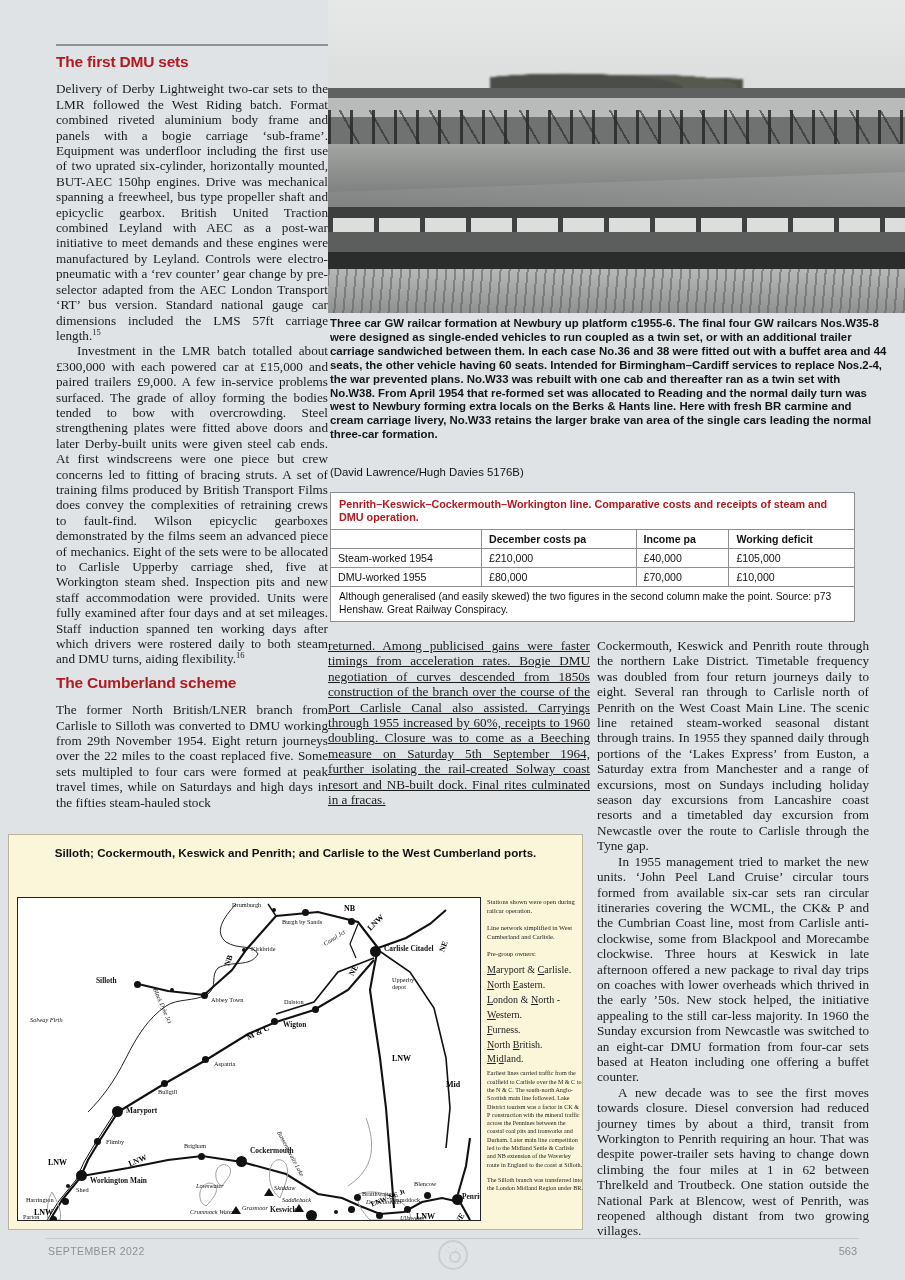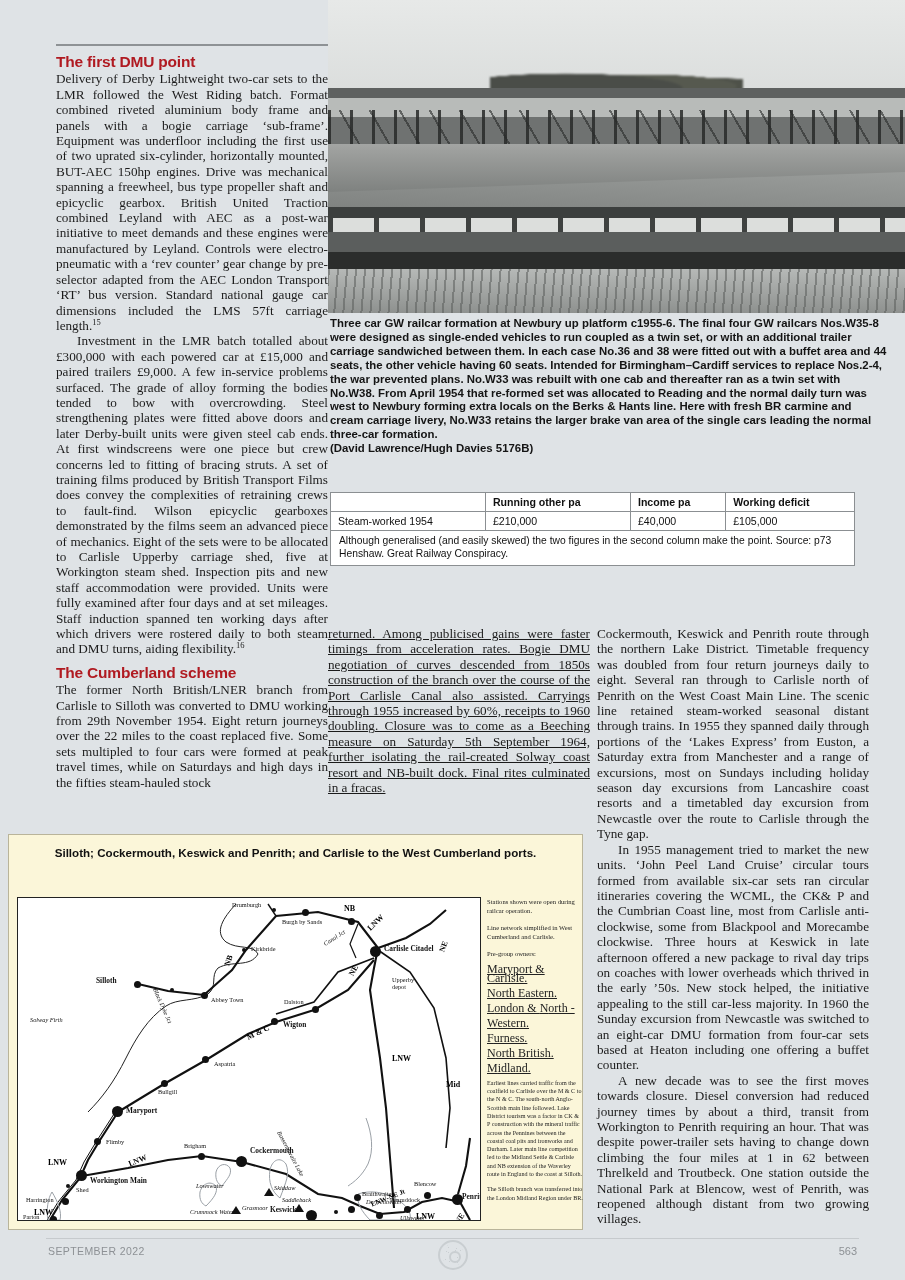--- a/index.html
+++ b/index.html
@@ -39,40 +39,40 @@
     background-image:repeating-linear-gradient(90deg, rgba(45,48,47,.9) 0 5px, transparent 5px 46px);}
   .ballast { position:absolute; left:0; bottom:0; width:100%; height:14%;
              background:linear-gradient(180deg,#b6b9b7,#8e918f);}
   .ballast:after{content:"";position:absolute;inset:0;
     background-image:repeating-linear-gradient(95deg, rgba(90,93,91,.55) 0 2px, transparent 2px 9px);}
 
   
   .col { position:absolute; font-size:13.2px; line-height:15.4px; color:#1b1b1b;
          text-align:justify; hyphens:auto; }
   .col p { margin:0; text-indent:1.6em; }
-  .col p.first { text-indent:0; }
+  .col p.first { text-indent:0;margin-top:12px; }
   h2.section {
     color:#b01a21; font-family:"Liberation Sans", sans-serif;
     font-size:15.5px; font-weight:bold; margin:0 0 2px 0; letter-spacing:-.2px;
   }
   .rule-top { position:absolute; left:56px; top:44px; width:272px; height:2px; background:#8e9295; }
   sup { font-size:8.5px; vertical-align:super; line-height:0; }
 
   #col1 { left:56px; top:54px; width:272px; }
   #col2 { left:328px; top:626px; width:262px;text-decoration:underline; }
   #col3 { left:597px; top:626px; width:272px; }
   .gap { height:8px; }
 
   
   .caption {
     position:absolute; left:330px; top:317px; width:557px;
     font-family:"Liberation Sans", sans-serif; font-size:11.4px; line-height:13.9px;
     font-weight:bold; color:#141414;
   }
-  .caption .credit { font-weight:bold; }
+  .caption .credit { font-weight:normal;margin-top:24px; }
 
   
   .tablebox { position:absolute; left:330px; top:492px; width:525px;
               background:#fff; border:1px solid #8b8f92;
               font-family:"Liberation Sans", sans-serif; font-size:10.6px; color:#111; }
   .tbl-title { color:#b01a21; font-weight:bold; font-size:10.8px;
                padding:5px 7px 5px 8px; line-height:13px; border-bottom:1px solid #8b8f92; }
   table { border-collapse:collapse; width:100%; }
   table td, table th { border-right:1px solid #8b8f92; border-bottom:1px solid #8b8f92;
                        padding:3px 7px; text-align:left; font-weight:normal; height:17px;}
@@ -85,21 +85,21 @@
             background:#fbf6d9; border:1px solid #b9b49a; }
   .map-title { text-align:center; font-family:"Liberation Sans", sans-serif;
                font-weight:bold; font-size:11.6px; color:#111; line-height:17px;
                padding:9px 16px 6px 16px; }
   .map-body { position:absolute; left:8px; top:62px; right:8px; bottom:8px; }
   .map-canvas { position:absolute; left:0; top:0; width:464px; height:324px;
                 background:#fff; border:1px solid #222; overflow:hidden; }
   .map-legend { position:absolute; left:470px; top:0; width:96px; height:324px;
                 font-family:"Liberation Serif", serif; font-size:6.6px; color:#222; line-height:9.4px; }
   .map-legend p { margin:0 0 7px 0; }
-  .map-legend .own { margin:0 0 5.5px 0; font-size:12px;text-decoration:underline; }
+  .map-legend .own { margin:0 0 5.5px 0; font-size:10px; }
   .map-legend .own u { text-decoration:underline; }
   .map-legend .tiny { font-size:6.1px; line-height:8.3px; }
   .mlabel { position:absolute; font-size:6.3px; color:#111; white-space:nowrap; }
   .mlabel.mid { font-size:7.4px; font-weight:bold; }
   .mlabel.ital { font-style:italic; }
   .mdot { position:absolute; width:7px; height:7px; border-radius:50%; background:#111; }
   .mdot.lg { width:11px; height:11px; }
   .mdot.sm { width:4px; height:4px; }
   .mtri { position:absolute; width:0; height:0; border-left:5px solid transparent;
           border-right:5px solid transparent; border-bottom:8px solid #111; }
@@ -142,49 +142,56 @@
     <div class="sky"></div>
     <div class="trees"></div>
     <div class="footbridge"></div>
     <div class="canopy"></div>
     <div class="train"></div>
     <div class="ballast"></div>
   </div>
 
   <div class="rule-top"></div>
   <div class="col" id="col1">
-    <h2 class="section">The first DMU point</h2>
+    <h2 class="section">The first DMU sets</h2>
     <p class="first"><span>Delivery of Derby Lightweight two-car sets to the LMR followed the West Riding batch. Format combined riveted aluminium body frame and panels with a bogie carriage ‘sub-frame’. Equipment was underfloor including the first use of two uprated six-cylinder, horizontally mounted, BUT-AEC 150hp engines. Drive was mechanical spanning a freewheel, bus type propeller shaft and epicyclic gearbox. British United Traction combined Leyland with AEC as a post-war initiative to meet demands and these engines were manufactured by Leyland. Controls were electro-pneumatic with a ‘rev counter’ gear change by pre-selector adapted from the AEC London Transport ‘RT’ bus version. Standard national gauge car dimensions included the LMS 57ft carriage length.</span><sup>15</sup></p>
     <p><span>Investment in the LMR batch totalled about £300,000 with each powered car at £15,000 and paired trailers £9,000. A few in-service problems surfaced. The grade of alloy forming the bodies tended to bow with overcrowding. Steel strengthening plates were fitted above doors and later Derby-built units were given steel cab ends. At first windscreens were one piece but crew concerns led to fitting of bracing struts. A set of training films produced by British Transport Films does convey the complexities of retraining crews to fault-find. Wilson epicyclic gearboxes demonstrated by the films seem an advanced piece of mechanics. Eight of the sets were to be allocated to Carlisle Upperby carriage shed, five at Workington steam shed. Inspection pits and new staff accommodation were provided. Units were fully examined after four days and at set mileages. Staff induction spanned ten working days after which drivers were rostered daily to both steam and DMU turns, aiding flexibility.</span><sup>16</sup></p>
     <div class="gap"></div>
     <h2 class="section">The Cumberland scheme</h2>
     <p class="first">The former North British/LNER branch from Carlisle to Silloth was converted to DMU working from 29th November 1954. Eight return journeys over the 22 miles to the coast replaced five. Some sets multipled to four cars were formed at peak travel times, while on Saturdays and high days in the fifties steam-hauled stock</p>
   </div>
 
   <div class="caption">
     <span>Three car GW railcar formation at Newbury up platform c1955-6. The final four GW railcars Nos.W35-8 were designed as single-ended vehicles to run coupled as a twin set, or with an additional trailer carriage sandwiched between them. In each case No.36 and 38 were fitted out with a buffet area and 44 seats, the other vehicle having 60 seats. Intended for Birmingham–Cardiff services to replace Nos.2-4, the war prevented plans. No.W33 was rebuilt with one cab and thereafter ran as a twin set with No.W38. From April 1954 that re-formed set was allocated to Reading and the normal daily turn was west to Newbury forming extra locals on the Berks &amp; Hants line. Here with fresh BR carmine and cream carriage livery, No.W33 retains the larger brake van area of the single cars leading the normal three-car formation.</span>
     <div class="credit">(David Lawrence/Hugh Davies 5176B)</div>
   </div>
 
   <div class="tablebox">
+    <div class="tbl-title">Penrith–Keswick–Cockermouth–Workington line. Comparative costs and receipts of steam and DMU operation.</div>
     <table>
       <thead>
         <tr>
           <th></th>
-          <th>Running other pa</th>
+          <th>December costs pa</th>
           <th>Income pa</th>
           <th>Working deficit</th>
         </tr>
       </thead>
       <tbody>
         <tr>
           <td>Steam-worked 1954</td>
           <td>£210,000</td>
           <td>£40,000</td>
           <td>£105,000</td>
+        </tr>
+        <tr>
+          <td>DMU-worked 1955</td>
+          <td>£80,000</td>
+          <td>£70,000</td>
+          <td>£10,000</td>
         </tr>
       </tbody>
     </table>
     <div class="tbl-note">Although generalised (and easily skewed) the two figures in the second column make the point. Source: p73 Henshaw. Great Railway Conspiracy.</div>
   </div>
 
   <div class="col" id="col2">
     <p class="first">returned. Among publicised gains were faster timings from acceleration rates. Bogie DMU negotiation of curves descended from 1850s construction of the branch over the course of the Port Carlisle Canal also assisted. Carryings through 1955 increased by 60%, receipts to 1960 doubling. Closure was to come as a Beeching measure on Saturday 5th September 1964, further isolating the rail-created Solway coast resort and NB-built dock. Final rites culminated in a fracas.</p>
   </div>
 

